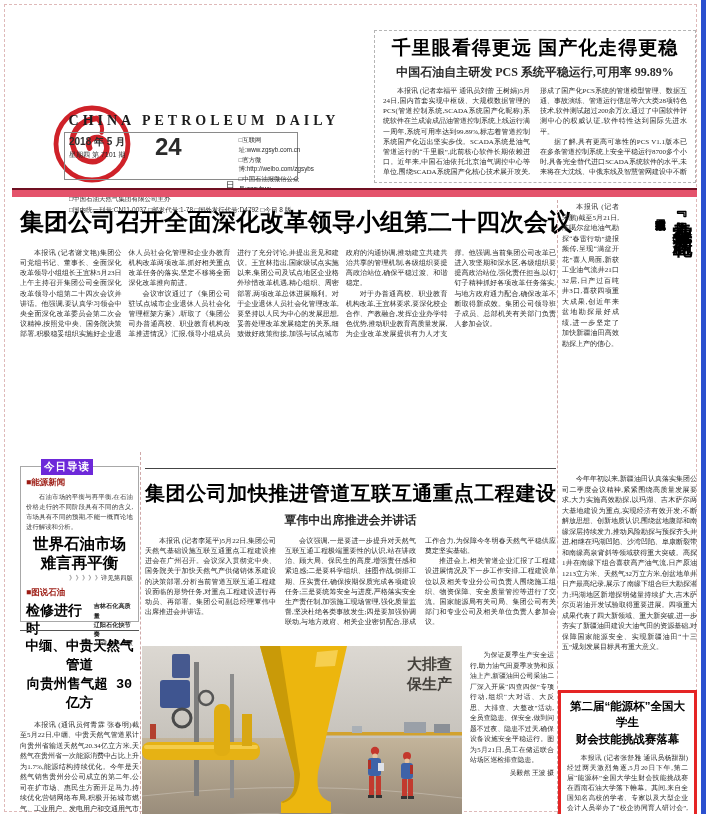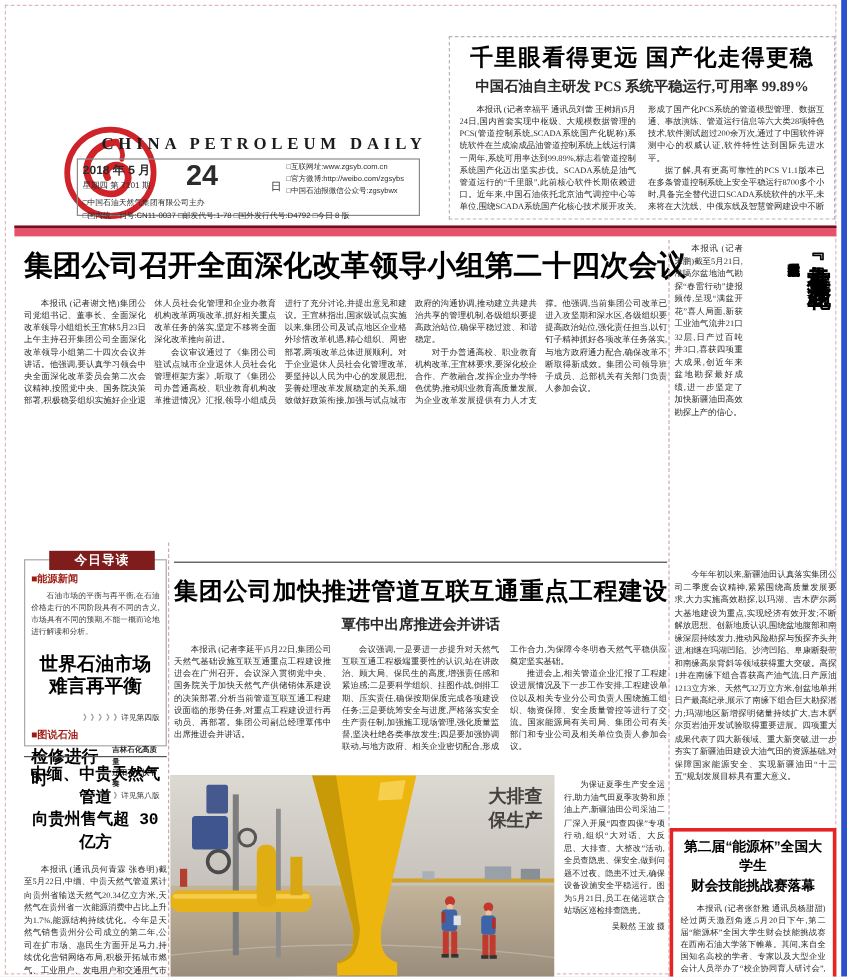--- a/index.html
+++ b/index.html
@@ -7,23 +7,23 @@
          font-family:"Liberation Serif","DejaVu Serif",serif;color:#2b2b2b;}
   .frame{position:absolute;left:4px;top:4px;right:9px;bottom:2px;border:1px dashed #dfb9b9;pointer-events:none;}
   .blue-edge{position:absolute;right:0;top:0;width:5px;height:814px;background:#2b50cf;}
   .jt{text-align:justify;}
   p{margin:0;text-indent:2em;}
 
   
   .emblem{position:absolute;left:48px;top:104px;width:88px;height:80px;}
   .mast-title{position:absolute;left:64px;top:18px;width:306px;height:96px;font-size:58px;line-height:96px;
               font-weight:bold;color:#c8222a;letter-spacing:2px;font-family:"DejaVu Serif",serif;}
-  .mast-eng{position:absolute;left:72px;top:113px;width:296px;text-align:center;font-size:14px;
+  .mast-eng{position:absolute;left:56px;top:113px;width:296px;text-align:center;font-size:14px;
             font-weight:bold;letter-spacing:4px;color:#1c1c1c;}
-  .infobox{position:absolute;left:64px;top:132px;width:286px;height:48px;border:1px solid #8a8a8a;
+  .infobox{position:absolute;left:64px;top:132px;width:234px;height:48px;border:1px solid #8a8a8a;
            box-sizing:border-box;padding:2px 4px 1px;font-family:"Liberation Sans",sans-serif;}
   .ib-row1{display:flex;}
   .ib-dates{width:84px;}
   .ib-d1{font-size:10px;font-weight:bold;}
   .ib-d2{font-size:7px;margin-top:1px;}
   .ib-day{font-size:24px;font-weight:900;line-height:24px;margin:0 2px;}
   .ib-dayu{font-size:9px;align-self:flex-end;margin-bottom:2px;}
   .ib-right{flex:1;font-size:6.3px;line-height:1.55;margin-left:4px;}
   .ib-org{font-size:6.5px;margin-top:1px;}
   .ib-issue{font-size:6.5px;margin-top:2px;}
@@ -49,27 +49,27 @@
   .lead-b{margin-top:6px;height:140px;overflow:hidden;column-count:5;column-gap:7px;
           font-size:7px;line-height:1.45;}
 
   
   .div-left{position:absolute;left:140px;top:452px;height:362px;border-left:1px dashed #cfa8a8;}
   .div-right{position:absolute;left:557px;top:200px;height:614px;border-left:1px dashed #cfa8a8;}
 
   
   .guide{position:absolute;left:20px;top:466px;width:119px;height:156px;border:1px solid #a8a8a8;
          box-sizing:border-box;padding:10px 5px 2px;}
-  .guide-tab{position:absolute;top:-8px;left:20px;background:#7f1d1d;color:#fff;
+  .guide-tab{position:absolute;top:-8px;left:20px;background:#6d28d9;color:#fff;
              font-family:"Liberation Sans",sans-serif;font-size:10.5px;font-weight:bold;
-             padding:1px 21px;letter-spacing:1px;text-align:center;}
+             padding:1px 3px;letter-spacing:1px;text-align:center;}
   .g-label{font-family:"Liberation Sans",sans-serif;font-size:8.5px;font-weight:900;color:#9c1a12;}
   .g-teaser{font-size:6.4px;line-height:1.55;color:#3c3c3c;text-align:justify;text-indent:2em;margin:3px 0 2px;}
   .g-head{font-family:"Liberation Sans",sans-serif;font-size:15.5px;font-weight:900;text-align:center;
-          line-height:1.25;color:#000;margin:12px 0;}
+          line-height:1.25;color:#000;margin:2px 0;}
   .g-pointer{font-size:6.4px;text-align:right;color:#333;margin-bottom:4px;}
   .g-row2{display:flex;align-items:center;margin-top:2px;}
   .g-head2{font-family:"Liberation Sans",sans-serif;font-size:14px;font-weight:900;color:#000;}
   .g-side{margin-left:4px;font-size:6.2px;font-weight:bold;line-height:1.5;}
 
   
   .gz{position:absolute;left:20px;top:630px;width:119px;border-top:1px solid #555;padding-top:7px;}
   .gz-h{font-family:Liberation Mono, monospace;font-size:13.5px;font-weight:900;text-align:center;
         line-height:1.4;color:#000;}
   .gz-b{margin-top:6px;height:132px;overflow:hidden;font-size:7px;line-height:1.5;text-align:justify;}

